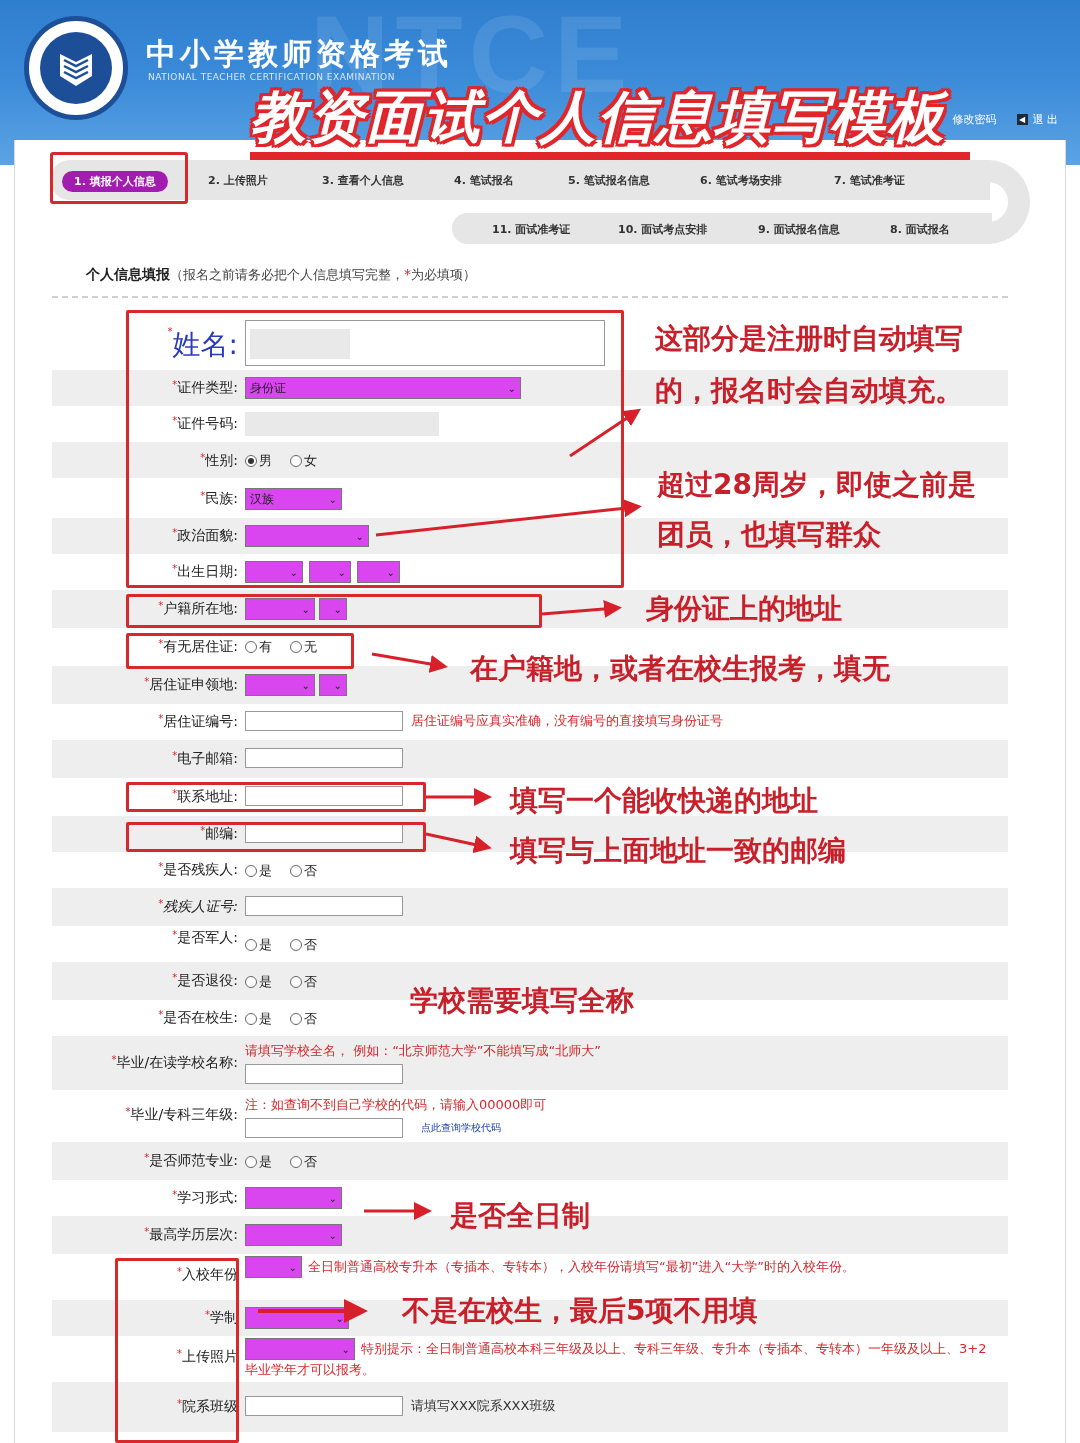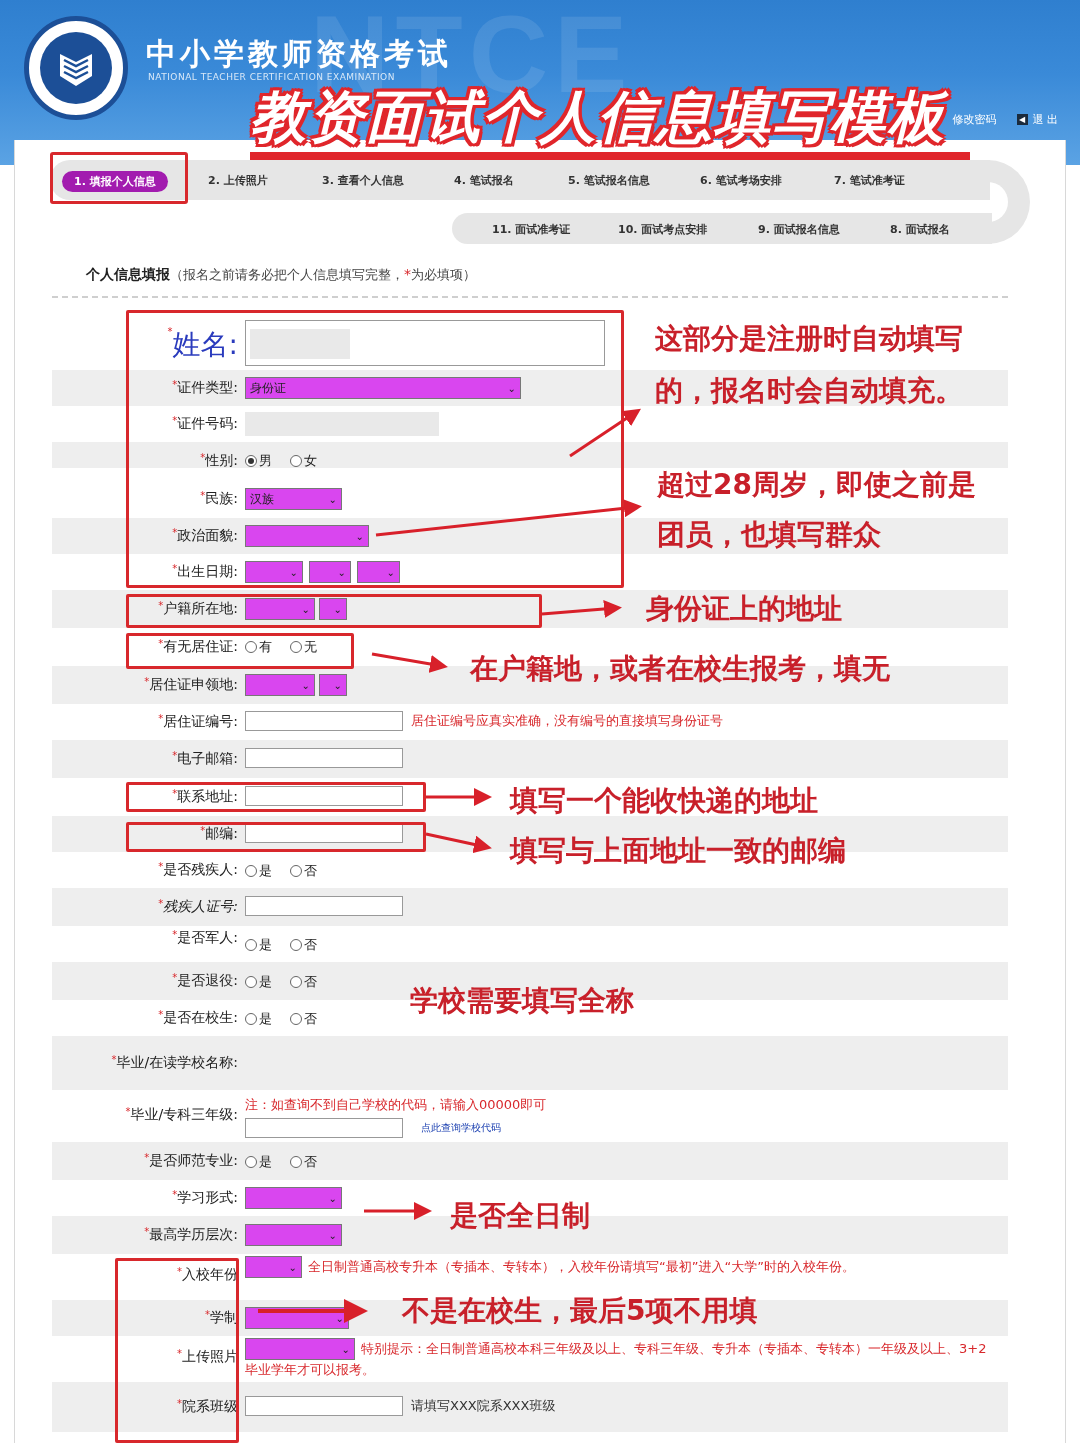--- a/index.html
+++ b/index.html
@@ -132,21 +132,21 @@
     </div>
 </div>
 
 <div class="row" style="top:406px;height:36px;">
   <div class="lbl" style="top:9px;"><span class="star">*</span><span>证件号码:</span></div>
   <div class="ctl" style="top:6px;">
       <div class="blur" style="width:194px;height:24px;"></div>
     </div>
 </div>
 
-<div class="row shade" style="top:442px;height:26px;">
+<div class="row shade" style="top:442px;height:36px;">
   <div class="lbl" style="top:10px;"><span class="star">*</span><span>性别:</span></div>
   <div class="ctl" style="top:10px;">
     <span class="radio">
         <span class="rdot on"></span>
         <span>男</span>
       </span>
     <span class="radio">
         <span class="rdot"></span>
         <span>女</span>
       </span>
@@ -312,20 +312,24 @@
       </span>
     <span class="radio">
         <span class="rdot"></span>
         <span>否</span>
       </span>
   </div>
 </div>
 
 <div class="row shade" style="top:1036px;height:54px;">
   <div class="lbl" style="top:18px;"><span class="star">*</span><span>毕业/在读学校名称:</span></div>
+  <div style="position:absolute;left:193px;top:6px;">
+    <div class="hint-red">请填写学校全名，  例如：“北京师范大学”不能填写成“北师大”</div>
+    <div class="inp" style="width:158px;margin-top:4px;"></div>
+  </div>
 </div>
 
 <div class="row" style="top:1090px;height:52px;">
   <div class="lbl" style="top:16px;"><span class="star">*</span><span>毕业/专科三年级:</span></div>
   <div style="position:absolute;left:193px;top:6px;">
     <div class="hint-red">注：如查询不到自己学校的代码，请输入00000即可</div>
     <div style="display:flex;align-items:center;gap:18px;margin-top:4px;">
       <div class="inp" style="width:158px;"></div>
       <span class="hint-blue">点此查询学校代码</span>
     </div>

